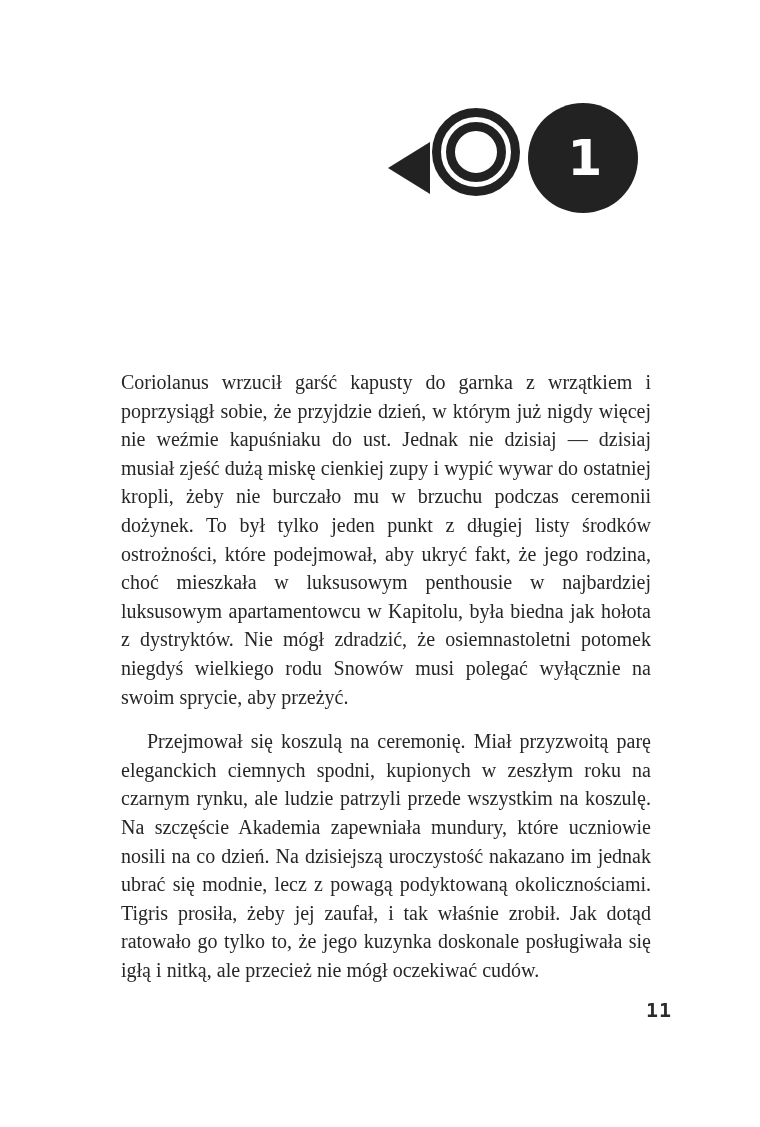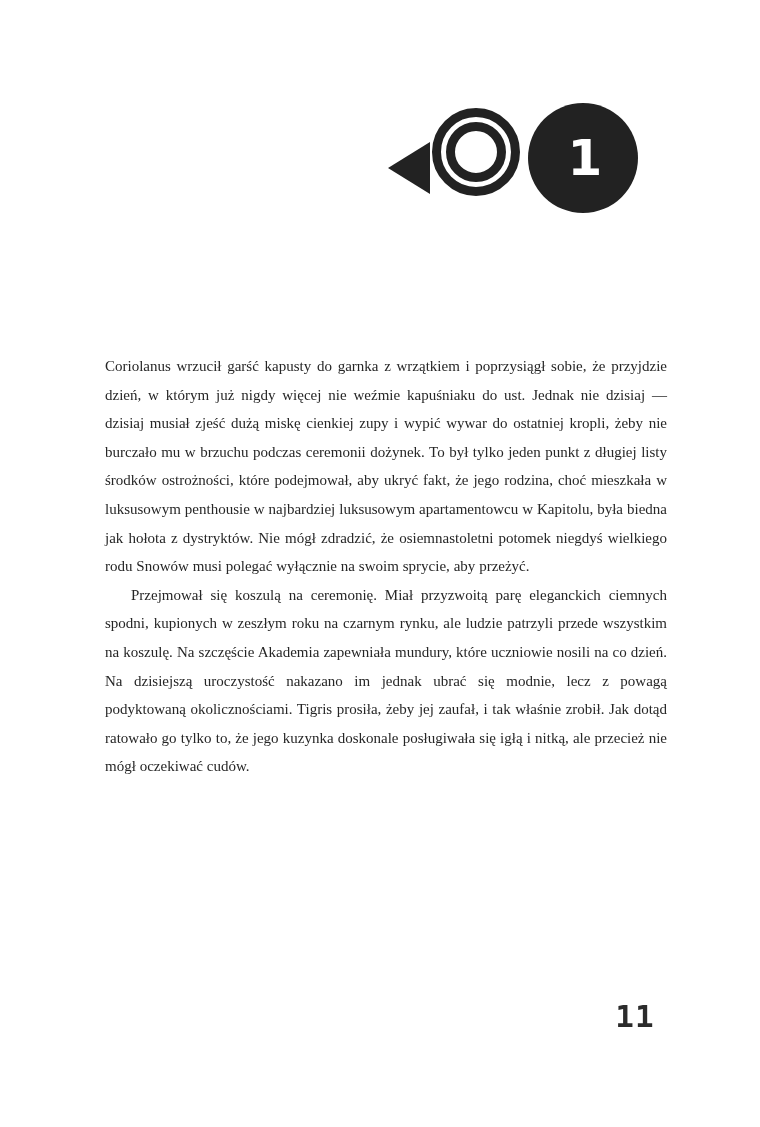--- a/index.html
+++ b/index.html
@@ -97,43 +97,43 @@
 
   
   .text-block {
     position: absolute;
     left: 105px;
     top: 352px;
     width: 562px;
   }
 
   .body-paragraph {
-    margin: 0;
-    font-size: 15px;
+    margin: 16px;
+    font-size: 20px;
     line-height: 28.6px;
     text-align: justify;
     text-align-last: left;
     hyphens: manual;
     word-spacing: 0.1px;
     color: #262626;
   }
 
   .body-paragraph + .body-paragraph {
     text-indent: 26px;
   }
 
   
   .page-number {
     position: absolute;
-    left: 600px;
+    left: 624px;
     top: 998px;
     width: 70px;
     text-align: center;
     font-family: "DejaVu Sans Mono", monospace;
-    font-size: 31px;
+    font-size: 20px;
     font-weight: 700;
     letter-spacing: 1px;
     color: #2b2b2b;
   }
 </style>
 </head>
 <body>
 
 <div class="page">
 

